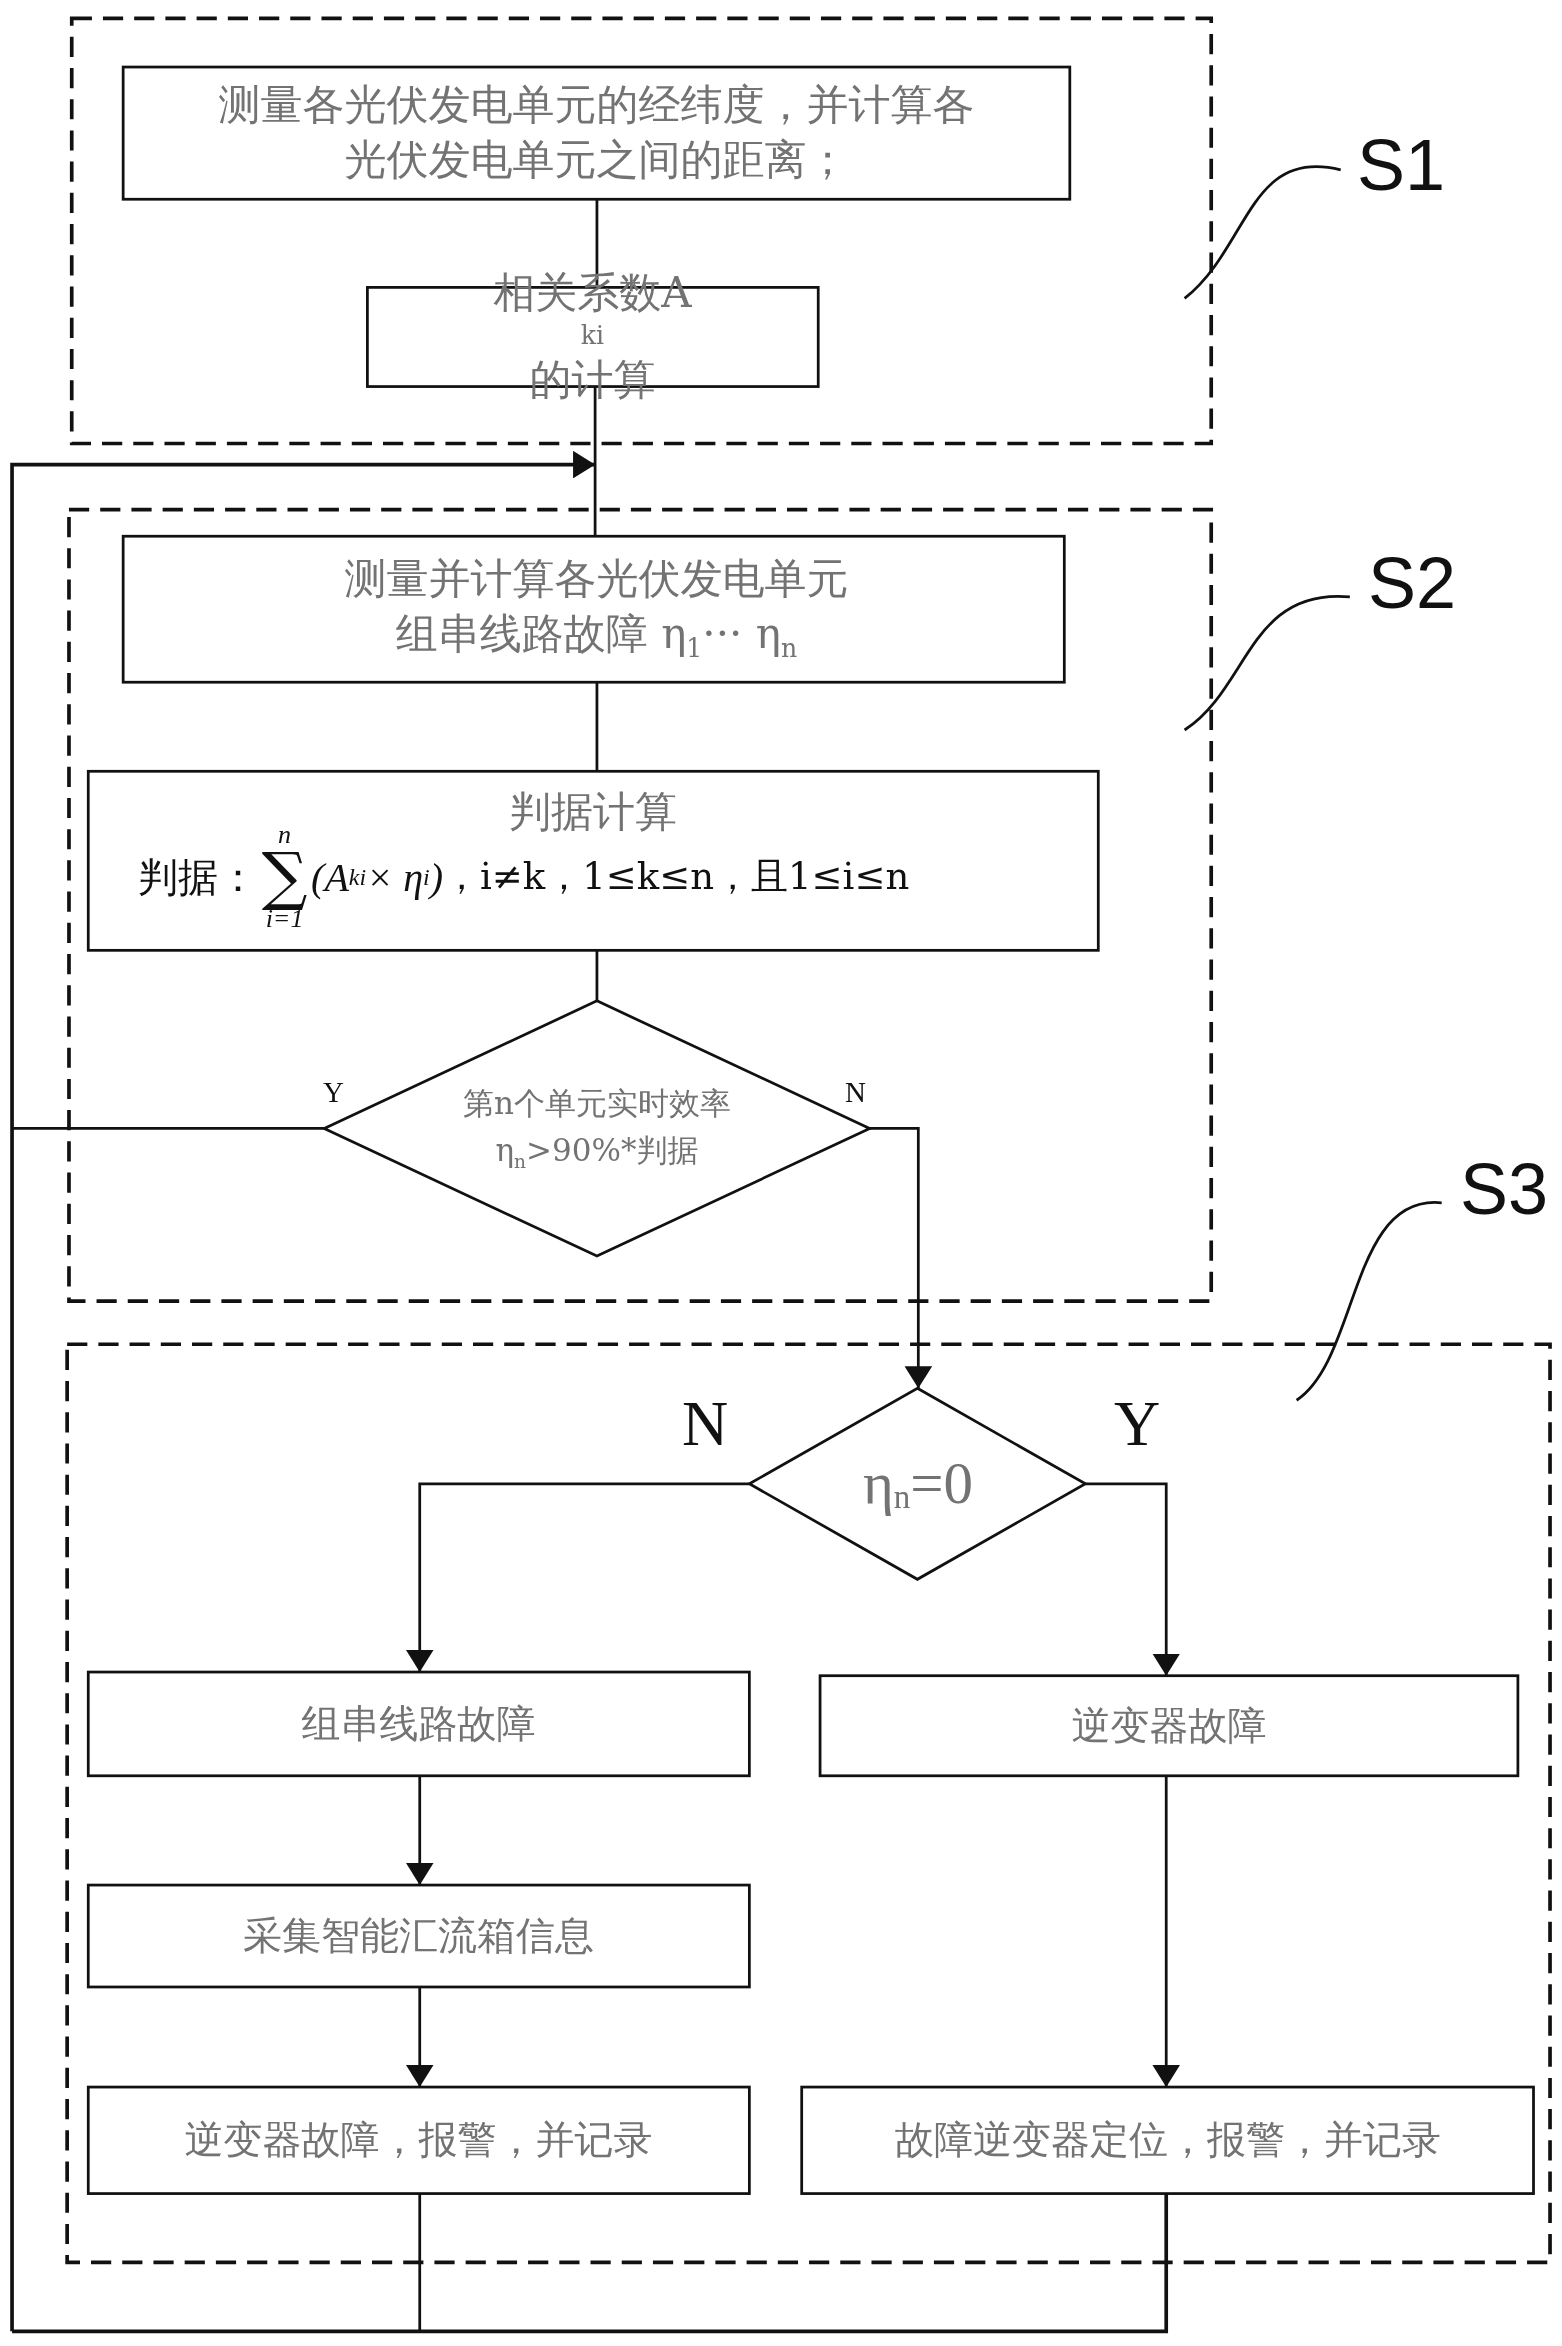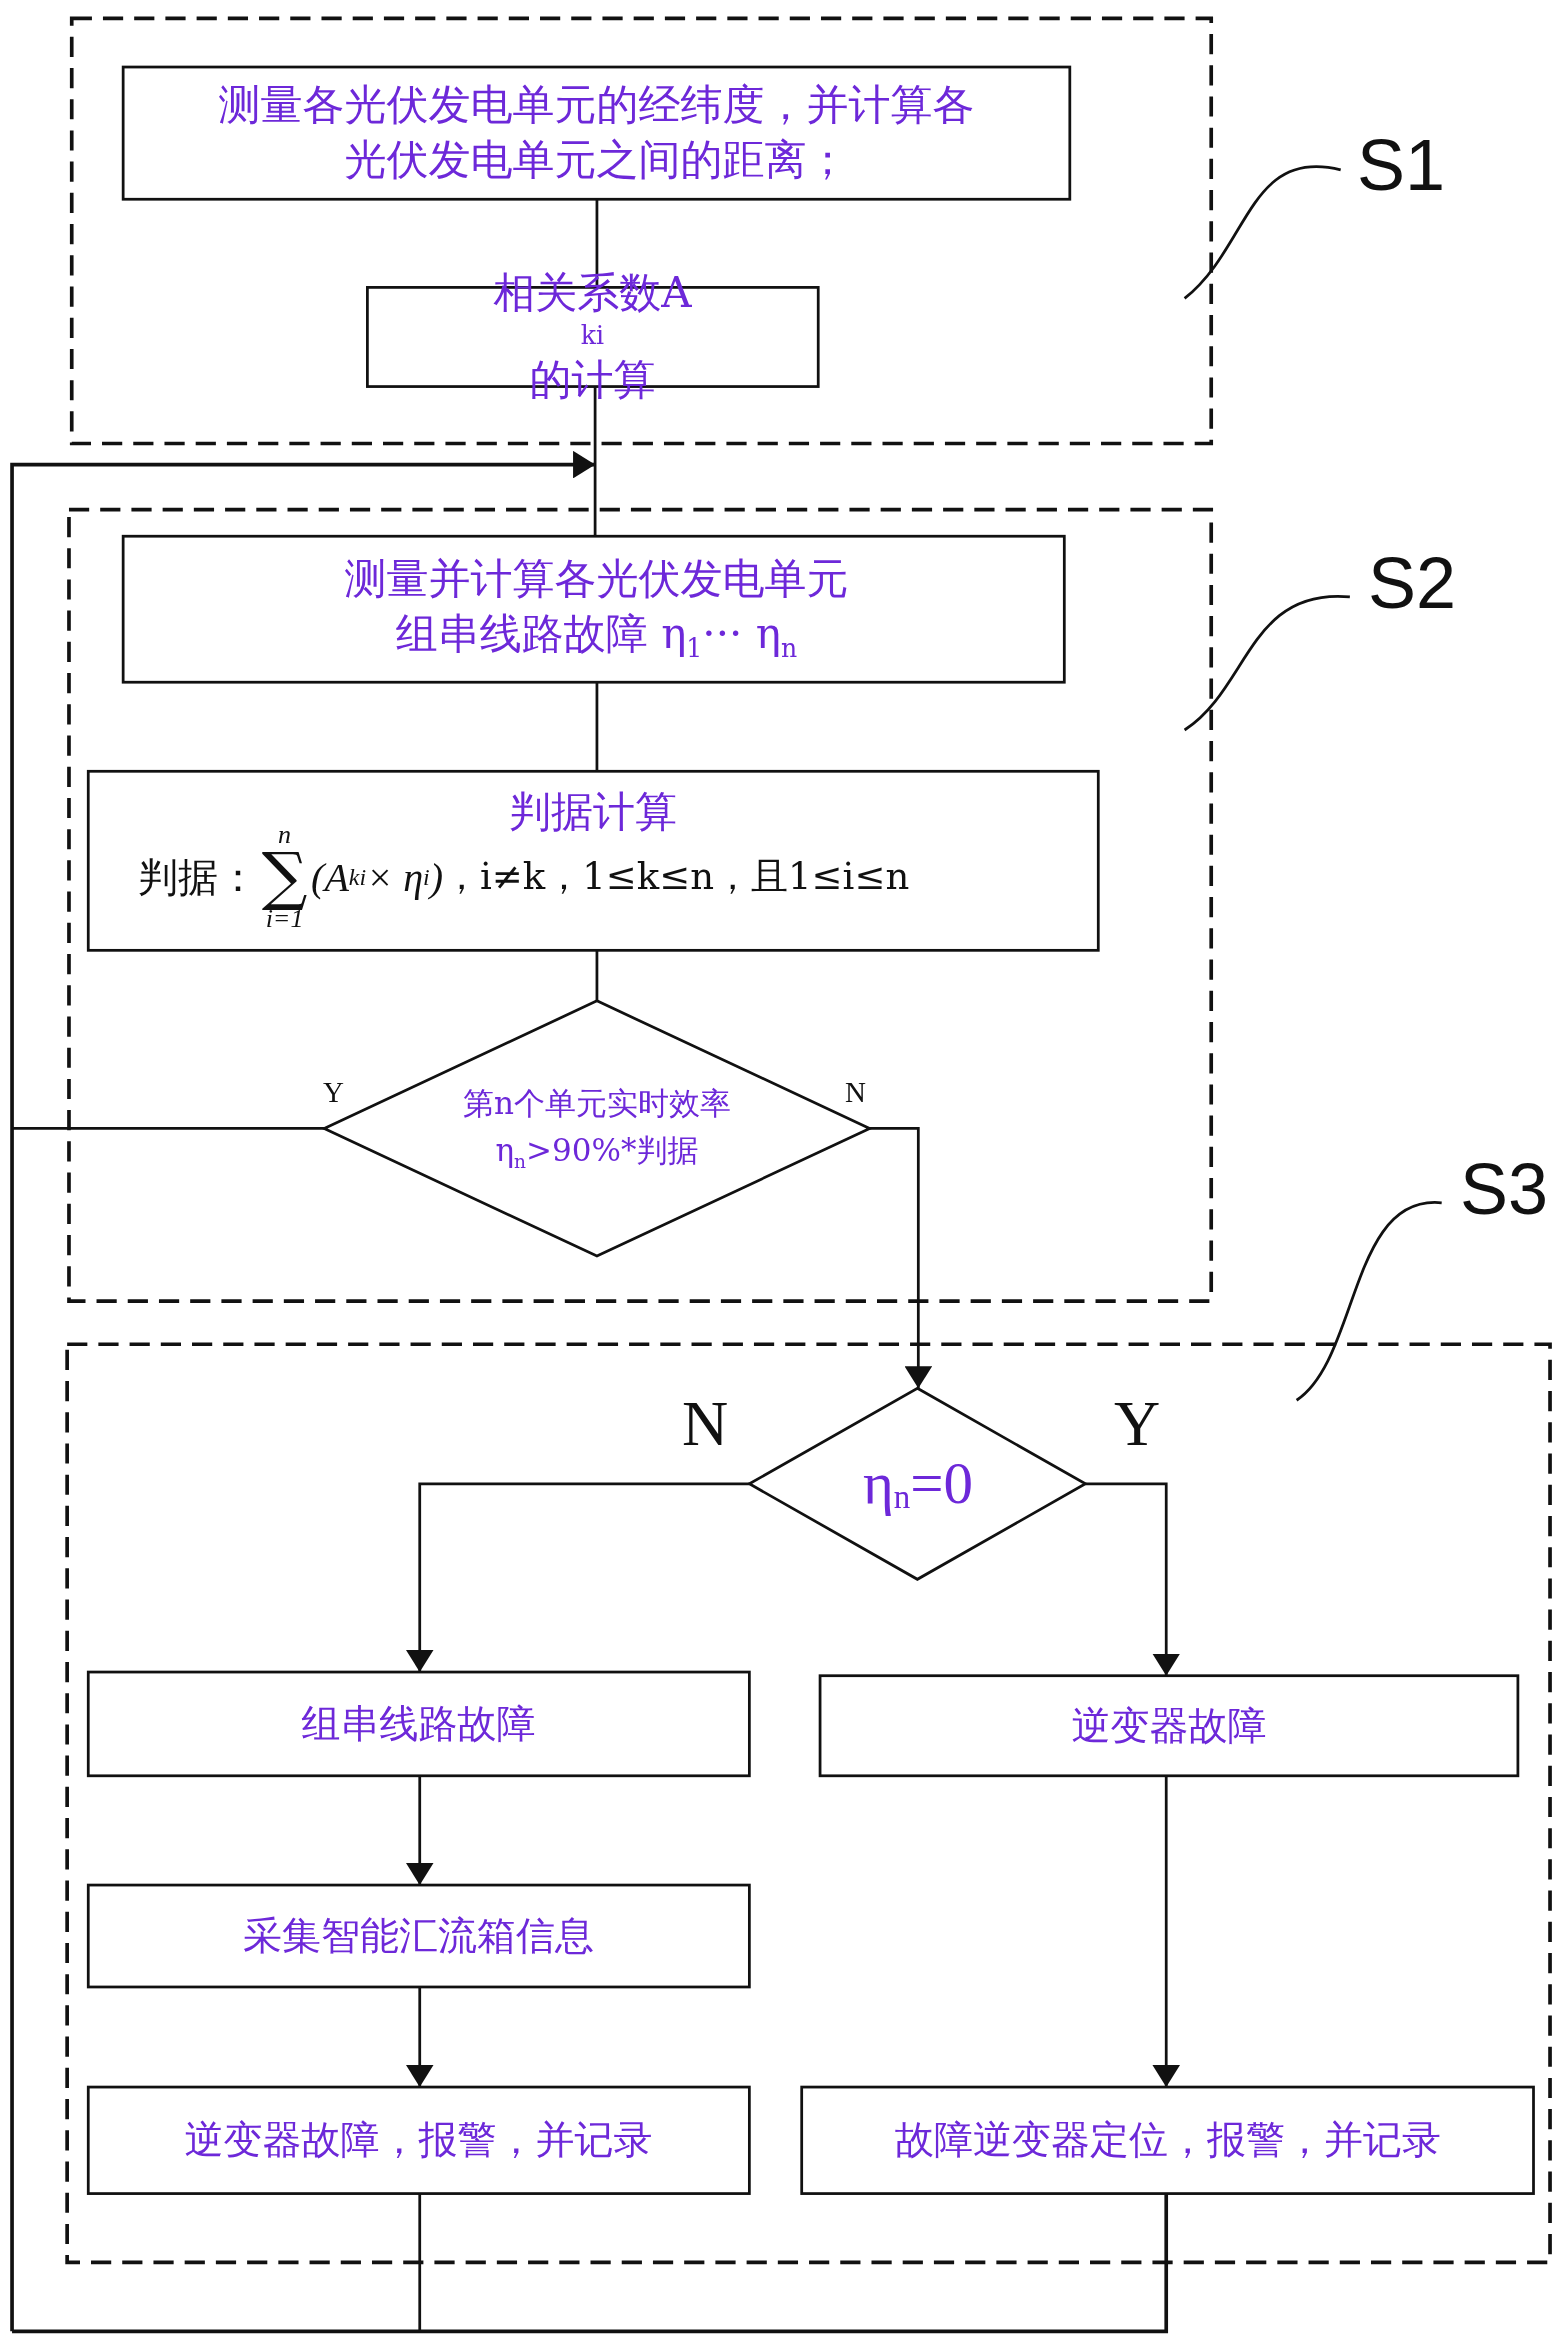--- a/index.html
+++ b/index.html
@@ -1,18 +1,18 @@
 <!DOCTYPE html>
 <html style="font-size:14.7px"><head>
 <meta charset="utf-8">
 <style>
   html, body { margin:0; padding:0; background:#ffffff; }
   body { width:1563px; height:2346px; position:relative; overflow:hidden; font-family:"DejaVu Serif", serif; color:#111; }
   svg { position:absolute; left:0; top:0; }
-  .lbl { position:absolute; display:flex; align-items:center; justify-content:center; flex-direction:column; font-family:"DejaVu Serif", serif; color:#6d28d9; line-height:1.3; }
+  .lbl { position:absolute; display:flex; align-items:center; justify-content:center; flex-direction:column; font-family:"DejaVu Serif", serif; color:#737373; line-height:1.3; }
   .big { font-size:42px; }
   .mid { font-size:39px; }
   .small { font-size:31px; }
   .step { position:absolute; font-family:Liberation Sans, sans-serif; font-size:72px; color:#111; }
   .yn { position:absolute; font-family:"Liberation Serif", serif; color:#111; }
   sub { font-size:0.6em; }
   .frm { font-family:"Liberation Serif", serif; font-style:italic; }
 </style>
 </head>
 <body>

